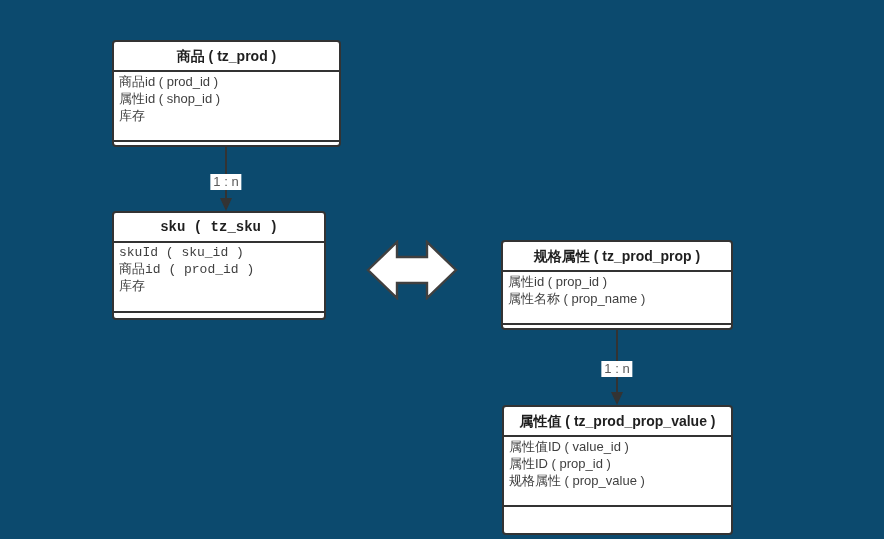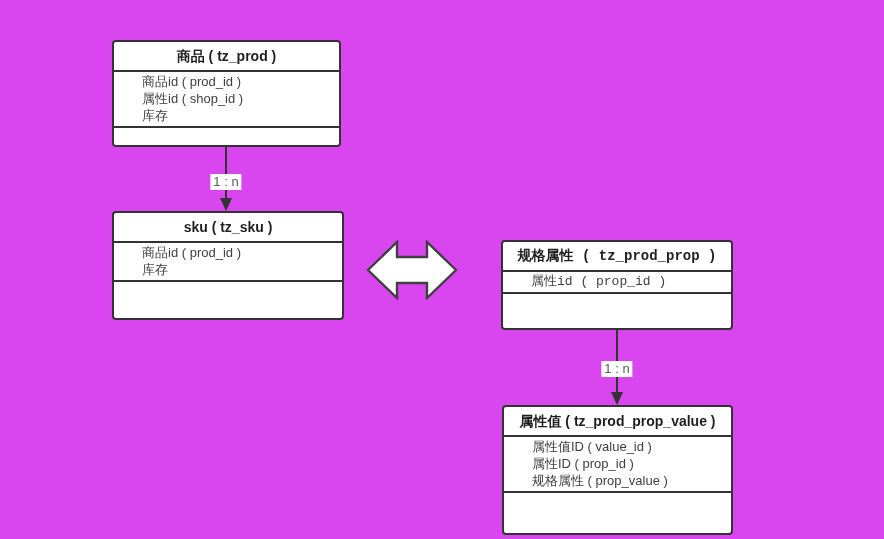--- a/index.html
+++ b/index.html
@@ -1,19 +1,19 @@
 <!DOCTYPE html>
 <html><head>
 <meta charset="utf-8">
 <style>
   html,body{margin:0;padding:0;background:#ffffff;}
   .canvas{
     position:relative;
     width:884px;height:539px;
-    background:#d946ef;
+    background:#0c4a6e;
     font-family:"Liberation Sans","DejaVu Sans",sans-serif;
     overflow:hidden;
   }
   
   .etable{
     position:absolute;
     box-sizing:border-box;
     border:2px solid #333333;
     border-radius:4px;
     background:#ffffff;
@@ -25,22 +25,21 @@
     height:30px;
     border-bottom:2px solid #333333;
     font-size:14px;
     font-weight:bold;
     color:#1f1f1f;
     text-align:center;
     line-height:28px;
     white-space:nowrap;
   }
   .etable-fields{
-    padding:1px 5px 2px 5px;
-    margin-left:23px;
+    padding:1px 5px 16px 5px;
   }
   .efield{
     font-size:13px;
     line-height:17px;
     color:#3f3f3f;
     white-space:nowrap;
   }
   .etable-footer{
     flex:1;
     border-top:2px solid #333333;
@@ -85,37 +84,39 @@
       <div class="efield">属性id ( shop_id )</div>
       <div class="efield">库存</div>
     </div>
     <div class="etable-footer"></div>
   </div>
 
   <div class="rel-line" style="left:225px;top:147px;height:51px;"></div>
   <div class="rel-head" style="left:220px;top:198px;"></div>
   <div class="rel-label" style="left:226px;top:174px;">1 : n</div>
 
-  <div class="etable" style="left:112px;top:211px;width:232px;height:109px;">
+  <div class="etable" style="left:112px;top:211px;width:214px;height:109px;font-family:Liberation Mono, monospace;">
     <div class="etable-title">sku ( tz_sku )</div>
     <div class="etable-fields">
+      <div class="efield">skuId ( sku_id )</div>
       <div class="efield">商品id ( prod_id )</div>
       <div class="efield">库存</div>
     </div>
     <div class="etable-footer"></div>
   </div>
 
   <svg class="bidir-arrow" width="92" height="60" viewBox="0 0 92 60">
     <polygon points="2,30 31,2 31,17 61,17 61,2 90,30 61,58 61,43 31,43 31,58" fill="#ffffff" stroke="#404040" stroke-width="2.4" stroke-linejoin="miter"></polygon>
   </svg>
 
-  <div class="etable" style="left:501px;top:240px;width:232px;height:90px;font-family:Liberation Mono, monospace;">
+  <div class="etable" style="left:501px;top:240px;width:232px;height:90px;">
     <div class="etable-title">规格属性 ( tz_prod_prop )</div>
     <div class="etable-fields">
       <div class="efield">属性id ( prop_id )</div>
+      <div class="efield">属性名称 ( prop_name )</div>
     </div>
     <div class="etable-footer"></div>
   </div>
 
   <div class="rel-line" style="left:616px;top:330px;height:62px;"></div>
   <div class="rel-head" style="left:611px;top:392px;"></div>
   <div class="rel-label" style="left:617px;top:361px;">1 : n</div>
 
   <div class="etable" style="left:502px;top:405px;width:231px;height:130px;">
     <div class="etable-title">属性值 ( tz_prod_prop_value )</div>

